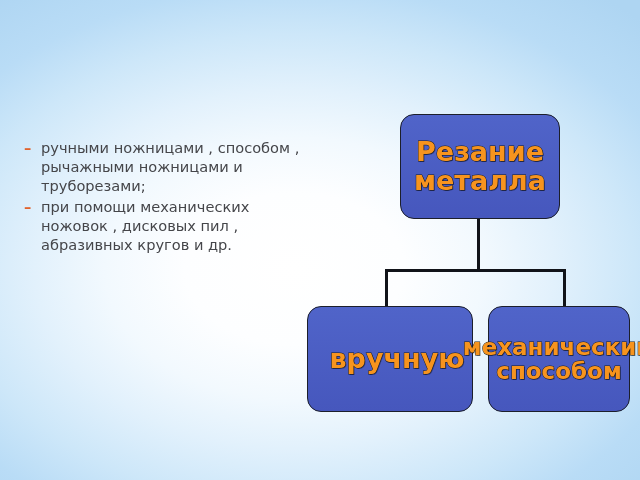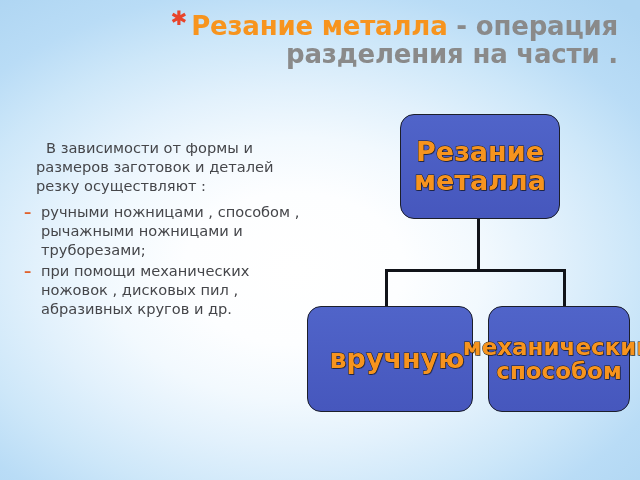--- a/index.html
+++ b/index.html
@@ -187,28 +187,22 @@
 </style>
 </head>
 <body>
 
 <div id="slide">
 
   <div id="reflect-wrap">
     
   </div>
 
-  <div id="title-block">
-    <div id="title-line">
-      <span class="t-bullet">✱</span><span class="t-hl">Резание металла</span><span class="t-rest"> - операция разделения на части .</span>
-    </div>
-  </div>
 
   <div id="body-text">
-    <p class="para">В зависимости от формы и размеров заготовок и деталей резку осуществляют :</p>
 
     <div class="bullet-item">
       <span class="dash">–</span>
       <span class="bi-text">ручными ножницами , способом , рычажными ножницами и труборезами;</span>
     </div>
 
     <div class="bullet-item">
       <span class="dash">–</span>
       <span class="bi-text">при помощи механических ножовок , дисковых пил , абразивных кругов и др.</span>
     </div>

